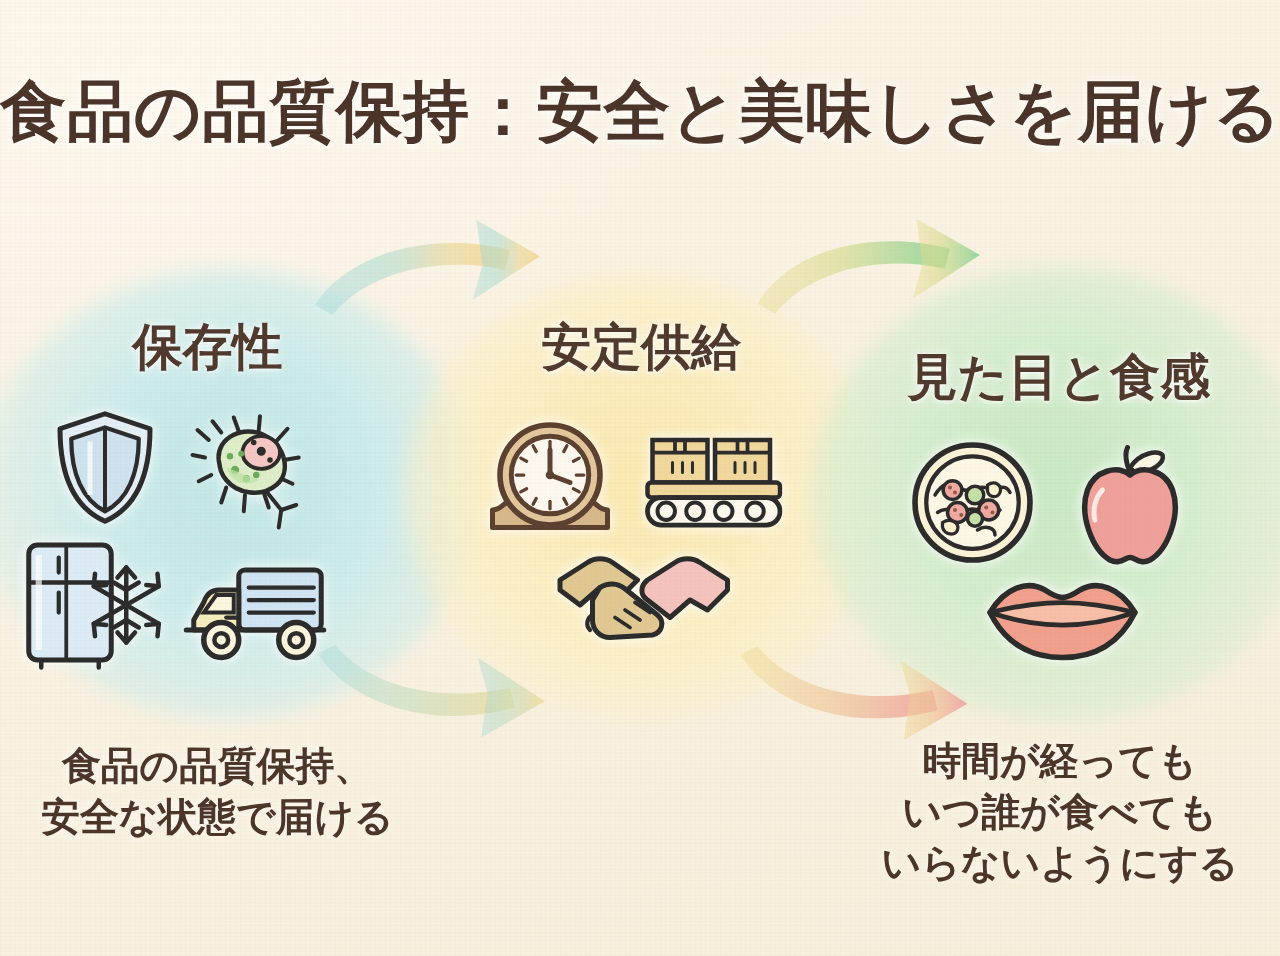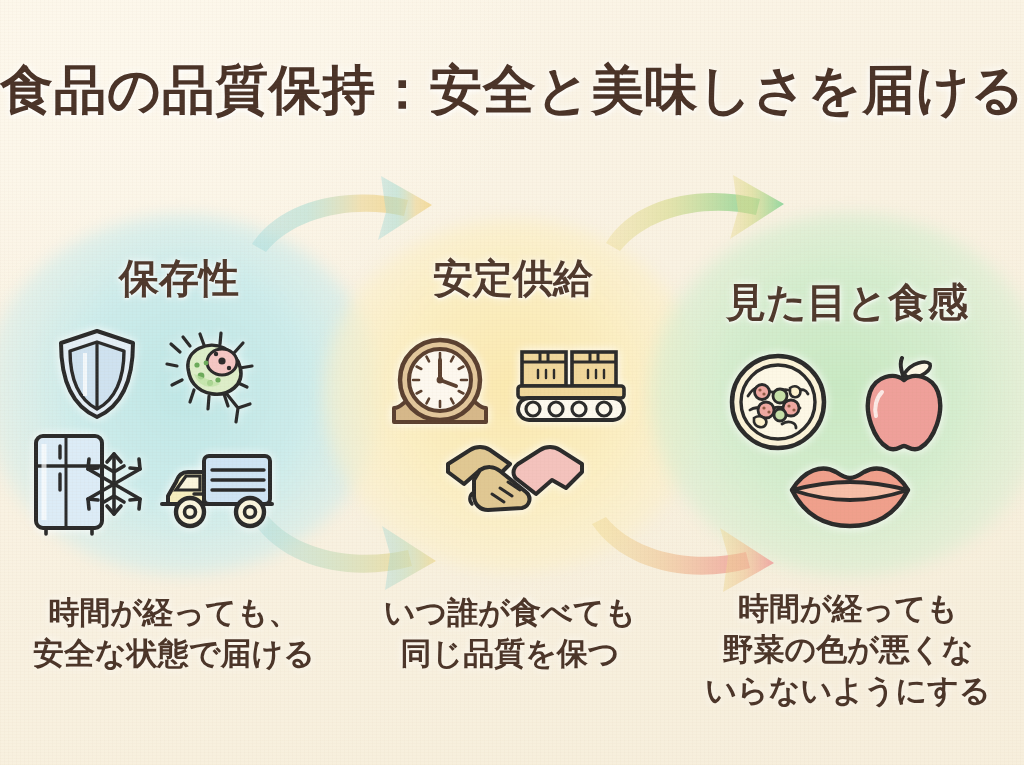--- a/index.html
+++ b/index.html
@@ -88,21 +88,21 @@
   }
 
   
   .col {
     position: absolute;
     top: 258px;
     width: 330px;
     z-index: 4;
     text-align: center;
   }
-  .col-1 { left: 14px; }
+  .col-1 { left: 1px; }
   .col-2 { left: 348px; text-align: center; }
   .col-3 { left: 682px; margin-top: 24px; }
 
   .col-heading {
     font-size: 40px;
     font-weight: bold;
     color: #4f392d;
     line-height: 1;
     text-shadow: 0 0 9px rgba(255,255,255,0.95), 0 1px 3px rgba(255,255,255,0.9);
     white-space: nowrap;
@@ -398,21 +398,19 @@
       <div class="icon-cell c3-lips">
         <svg width="124" height="72" viewBox="0 0 124 72">
           <path d="M4,32 C16,12 34,6 48,14 C54,18 58,20 62,20 C66,20 70,18 76,14 C90,6 108,12 120,32 C108,56 88,68 62,68 C36,68 16,56 4,32 Z" fill="#f0a08c" stroke="#2b2b2b" stroke-width="4.4" stroke-linejoin="round"></path>
           <path d="M4,32 C28,26 48,24 62,24 C76,24 96,26 120,32 C96,40 76,42 62,42 C48,42 28,40 4,32 Z" fill="#f7bfa8" stroke="#2b2b2b" stroke-width="3.8" stroke-linejoin="round"></path>
         </svg>
       </div>
 
     </div>
   </div>
 
-  <div class="caption cap-1">時間が経っても、
+  <div class="caption cap-1">食品の品質保持、
 安全な状態で届ける</div>
-  <div class="caption cap-2">いつ誰が食べても
-同じ品質を保つ</div>
   <div class="caption cap-3">時間が経っても
-野菜の色が悪くな
+いつ誰が食べても
 いらないようにする</div>
 
 </div>
 
 </body></html>

